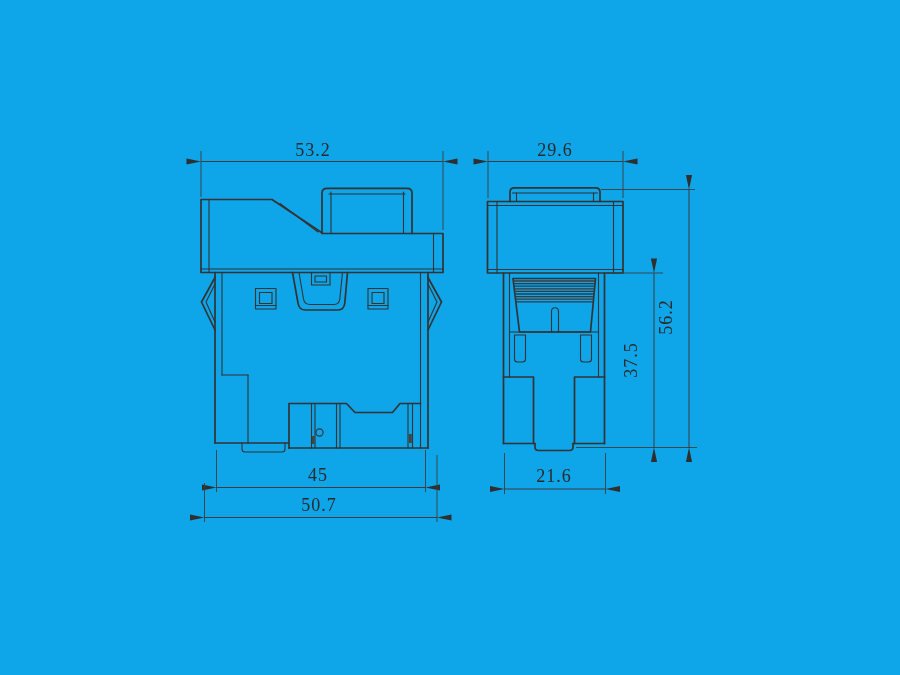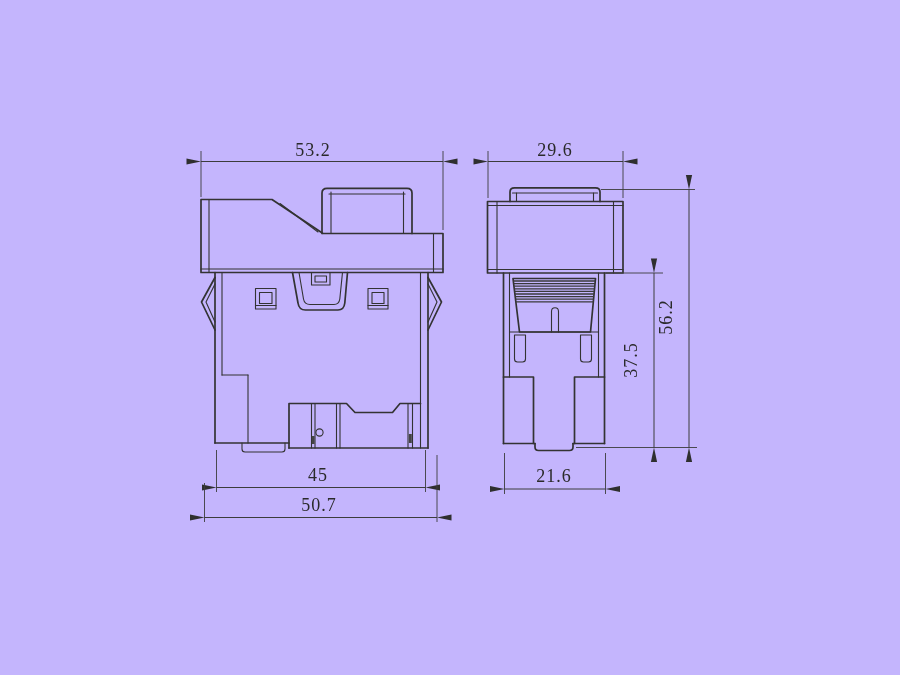--- a/index.html
+++ b/index.html
@@ -1,19 +1,19 @@
 <!DOCTYPE html>
 <html><head>
 <meta charset="utf-8">
 <style>
   html,body{margin:0;padding:0;background:#ffffff;}
   .canvas{
     position:relative;
     width:900px;height:675px;
-    background:#c4b5fd;
+    background:#0ea5e9;
     font-family:"Liberation Serif", serif;
     overflow:hidden;
   }
   svg{display:block;width:900px;height:675px;color:#333333;}
   .outline{fill:none;stroke:currentColor;stroke-width:1.7;stroke-linejoin:round;stroke-linecap:round;}
   .inner{fill:none;stroke:currentColor;stroke-width:1.1;stroke-linejoin:round;stroke-linecap:round;}
   .serr{fill:none;stroke:#3a3a3a;stroke-width:1.3;}
   .dim{fill:none;stroke:#3c3c3c;stroke-width:1;}
   .ext{fill:none;stroke:#3c3c3c;stroke-width:0.9;}
   .dimtext{fill:#2a2a2a;font-size:18px;letter-spacing:1px;}

